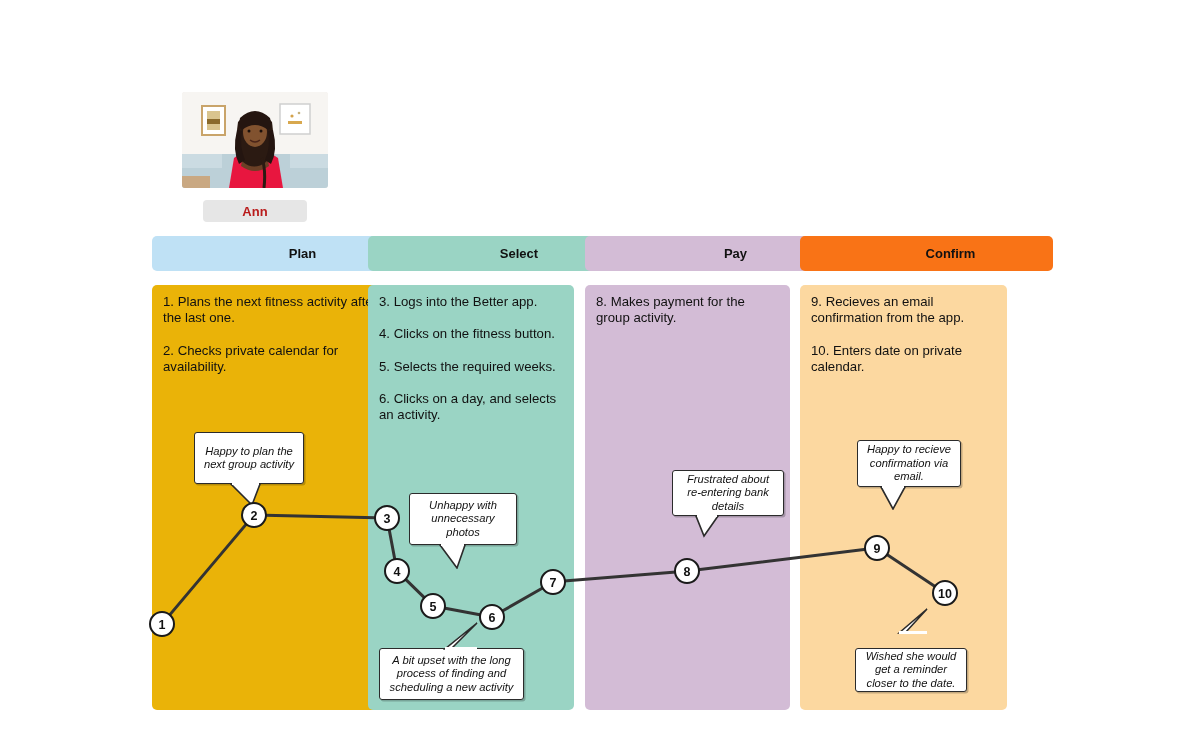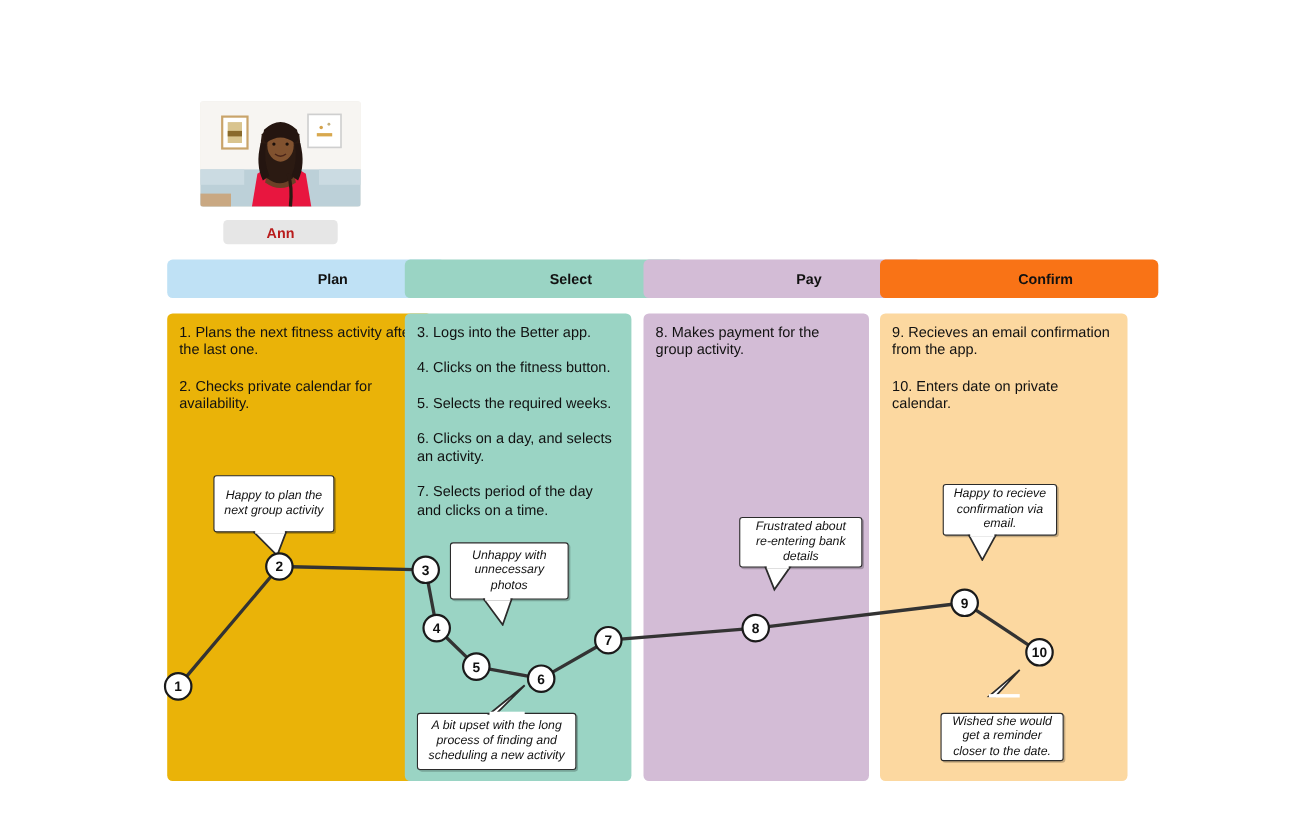--- a/index.html
+++ b/index.html
@@ -192,31 +192,30 @@
     <p class="step">2. Checks private calendar for availability.</p>
   </div>
 </div>
 
 <div class="stage-column" style="left:368px; width:206px; background:#9ad4c4;">
   <div class="stage-steps">
     <p class="step">3. Logs into the Better app.</p>
     <p class="step">4. Clicks on the fitness button.</p>
     <p class="step">5. Selects the required weeks.</p>
     <p class="step">6. Clicks on a day, and selects an activity.</p>
-    <p class="step">7. Selects period of the day and clicks on a time.</p>
   </div>
 </div>
 
 <div class="stage-column" style="left:585px; width:205px; background:#d3bcd6;">
   <div class="stage-steps">
     <p class="step">8. Makes payment for the group activity.</p>
   </div>
 </div>
 
-<div class="stage-column" style="left:800px; width:225px; background:#fcd8a0;">
+<div class="stage-column" style="left:800px; width:207px; background:#fcd8a0;">
   <div class="stage-steps">
     <p class="step">9. Recieves an email confirmation from  the app.</p>
     <p class="step">10. Enters date on private calendar.</p>
   </div>
 </div>
 
 <div class="bubble" style="left:194px; top:432px; width:110px; height:52px;">
   <div class="bubble-box" style="height:52px;">Happy to plan the next group activity</div>
   <svg class="bubble-tail" style="left:36px; top:50px;" width="36" height="24" aria-hidden="true">
     <polygon points="1,2 30,2 22,23" fill="#ffffff" stroke="#2b2b2b" stroke-width="1.6"></polygon>

